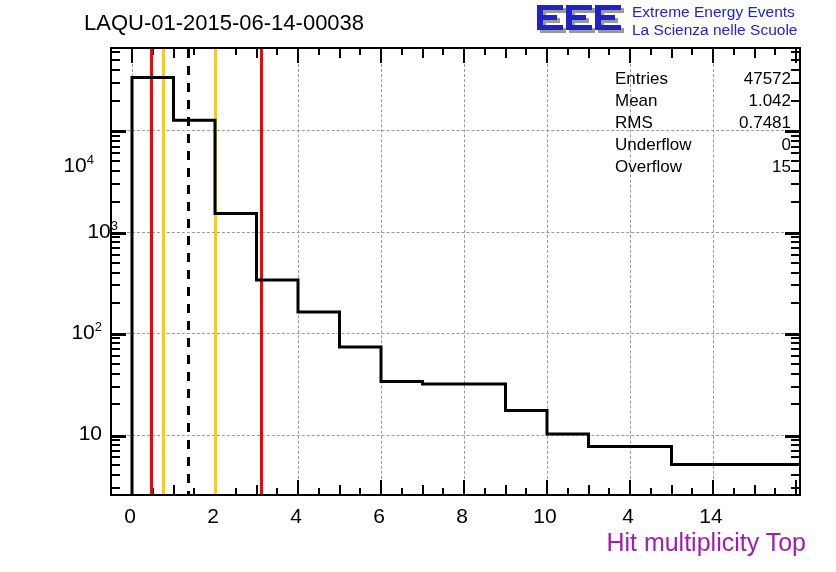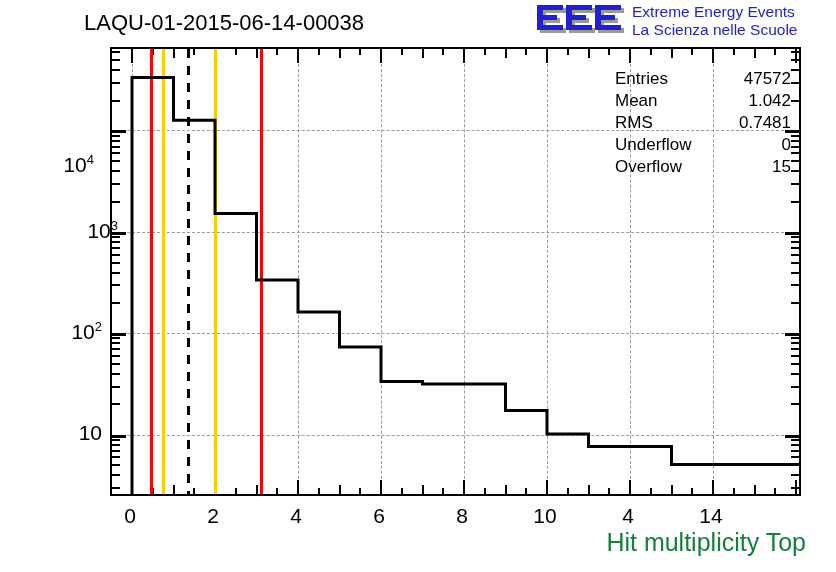--- a/index.html
+++ b/index.html
@@ -39,21 +39,21 @@
 
   
   #hist{position:absolute;left:0;top:0;}
 
   
   .ylab{position:absolute;text-align:right;font-size:21px;color:#000;
         white-space:nowrap;}
   .ylab sup{font-size:13px;vertical-align:super;}
   .xlab{position:absolute;font-size:21px;color:#000;text-align:center;
         white-space:nowrap;}
-  #x-axis-title{position:absolute;right:30px;top:528px;font-size:25px;color:#15803d;
+  #x-axis-title{position:absolute;right:30px;top:528px;font-size:25px;color:#a21caf;
                 white-space:nowrap;}
 
   
   #stats-box{position:absolute;left:607px;top:68px;width:190px;height:134px;
              background:transparent;font-size:17px;color:#000;}
   #stats-title{height:23px;line-height:21px;text-align:center;
                border-bottom:2px solid #000;font-size:17.5px;}
   .stat-row{display:flex;justify-content:space-between;height:22px;
             line-height:22px;padding:0 6px 0 8px;}
   .stat-row .k{text-align:left;}

